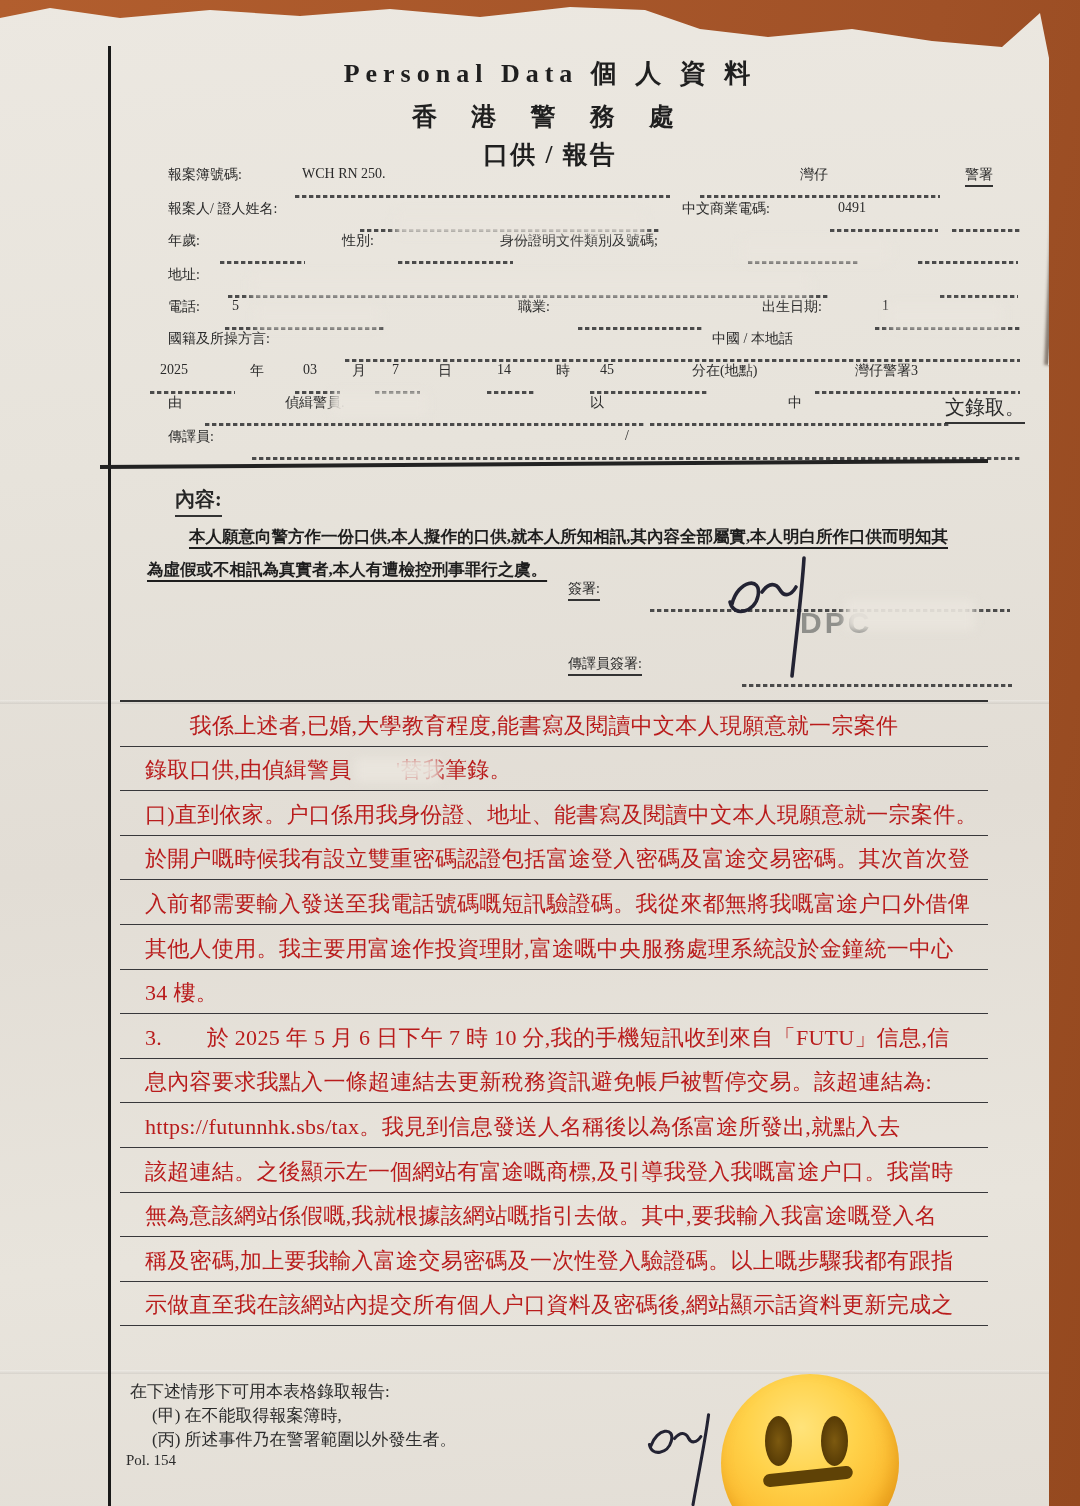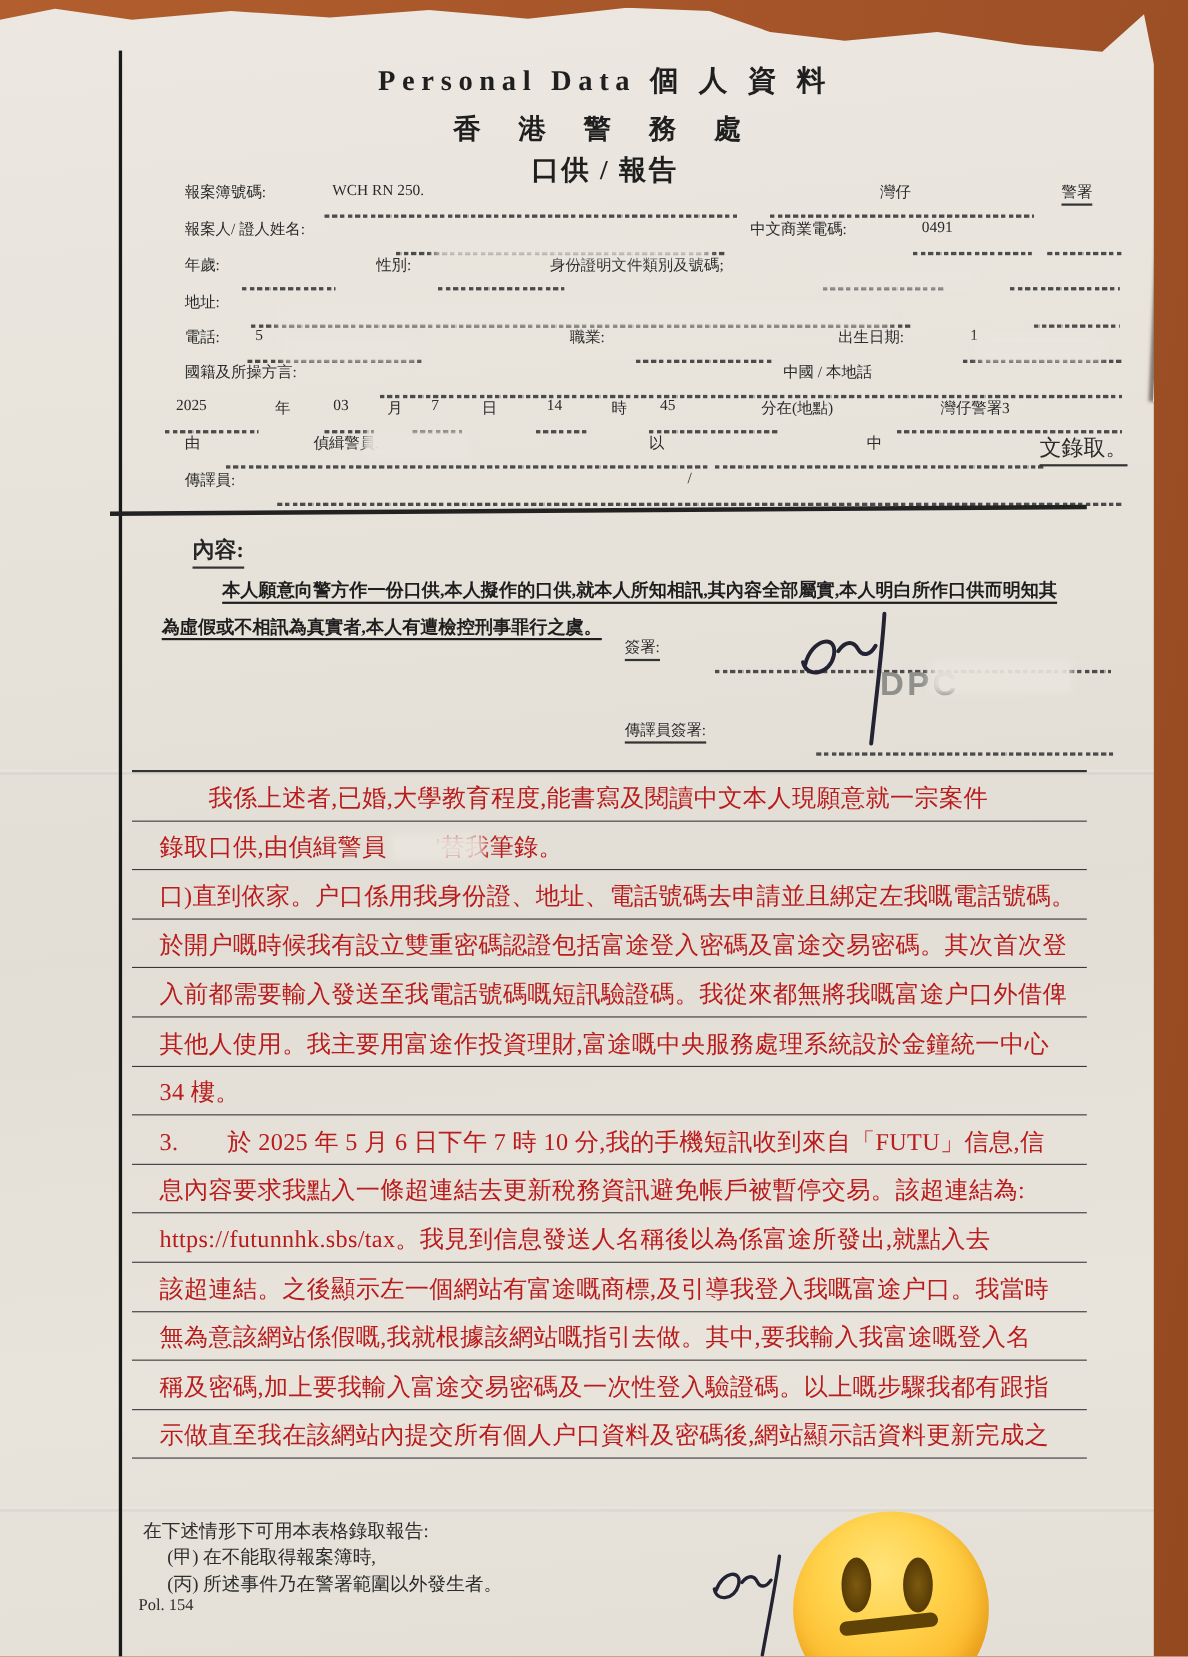--- a/index.html
+++ b/index.html
@@ -130,21 +130,21 @@
     <span class="lbl" style="left:168px">傳譯員:</span>
     <span class="val" style="left:625px">/</span>
     <span class="dotline" style="left:252px;width:768px"></span>
   </div>
 
   <div class="thickline"></div>
 
   <div style="position:absolute;left:175px;top:486px;font-size:20px;font-weight:bold;border-bottom:2px solid #333;padding-bottom:2px">內容:</div>
 
   <div class="decl">
-    <span style="margin-left:55px">本人願意向警方作一份口供,本人擬作的口供,就本人所知相訊,其內容全部屬實,本人明白所作口供而明知其</span><br>
+    <span style="margin-left:42px">本人願意向警方作一份口供,本人擬作的口供,就本人所知相訊,其內容全部屬實,本人明白所作口供而明知其</span><br>
     <span>為虛假或不相訊為真實者,本人有遭檢控刑事罪行之虞。</span>
   </div>
 
   <div class="row" style="top:580px">
     <span class="lbl sold" style="left:568px">簽署:</span>
     <span class="dotline" style="left:650px;width:360px"></span>
   </div>
   <div class="stamp" style="left:800px;top:606px;font-size:30px">DPC</div>
   <div class="row" style="top:655px">
     <span class="lbl sold" style="left:568px">傳譯員簽署:</span>
@@ -155,21 +155,21 @@
     <g fill="none" stroke="#232333" stroke-width="3.6" stroke-linecap="round">
       <path d="M14,52 C20,28 44,24 40,44 C37,60 16,66 12,50"></path>
       <path d="M44,40 c7,-10 14,-9 18,-2 c4,7 11,6 16,-3"></path>
       <path d="M86,6 C84,40 78,86 74,124"></path>
     </g>
   </svg>
 
   <div class="stmt">
     <div class="stmt-line">　　我係上述者,已婚,大學教育程度,能書寫及閱讀中文本人現願意就一宗案件</div>
     <div class="stmt-line">錄取口供,由偵緝警員　　'替我筆錄。</div>
-    <div class="stmt-line">口)直到依家。户口係用我身份證、地址、電話號碼去申請並且綁定左我嘅電話號碼。</div>
+    <div class="stmt-line">口)直到依家。户口係用我身份證、地址、能書寫及閱讀中文本人現願意就一宗案件。</div>
     <div class="stmt-line">於開户嘅時候我有設立雙重密碼認證包括富途登入密碼及富途交易密碼。其次首次登</div>
     <div class="stmt-line">入前都需要輸入發送至我電話號碼嘅短訊驗證碼。我從來都無將我嘅富途户口外借俾</div>
     <div class="stmt-line">其他人使用。我主要用富途作投資理財,富途嘅中央服務處理系統設於金鐘統一中心</div>
     <div class="stmt-line">34 樓。</div>
     <div class="stmt-line">3.　　於 2025 年 5 月 6 日下午 7 時 10 分,我的手機短訊收到來自「FUTU」信息,信</div>
     <div class="stmt-line">息內容要求我點入一條超連結去更新稅務資訊避免帳戶被暫停交易。該超連結為:</div>
     <div class="stmt-line">https://futunnhk.sbs/tax。我見到信息發送人名稱後以為係富途所發出,就點入去</div>
     <div class="stmt-line">該超連結。之後顯示左一個網站有富途嘅商標,及引導我登入我嘅富途户口。我當時</div>
     <div class="stmt-line">無為意該網站係假嘅,我就根據該網站嘅指引去做。其中,要我輸入我富途嘅登入名</div>
     <div class="stmt-line">稱及密碼,加上要我輸入富途交易密碼及一次性登入驗證碼。以上嘅步驟我都有跟指</div>

